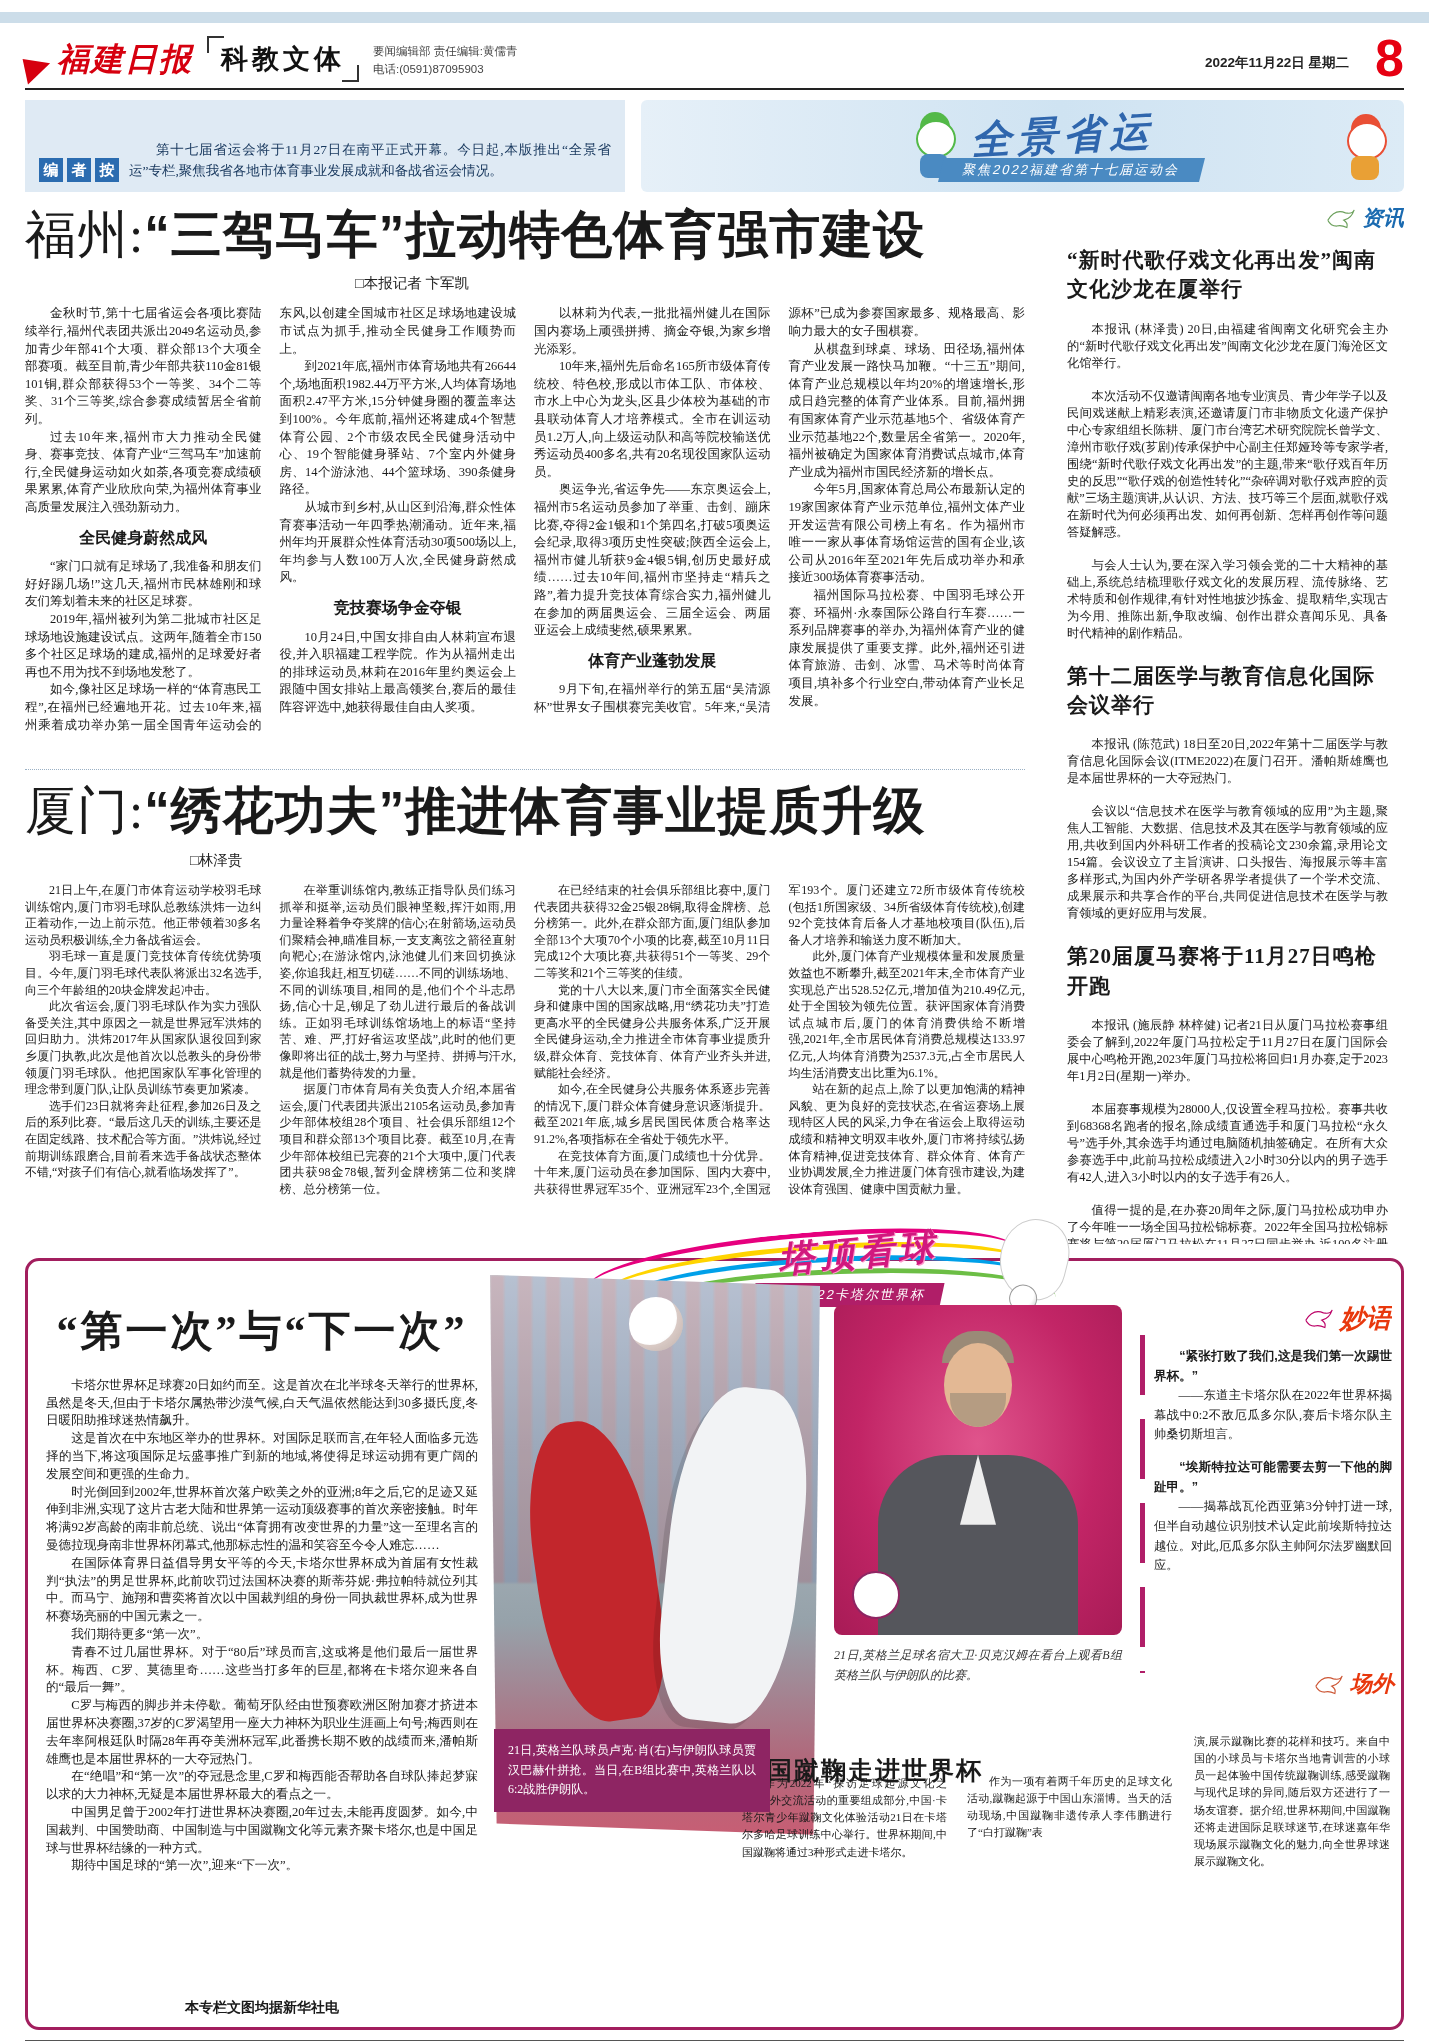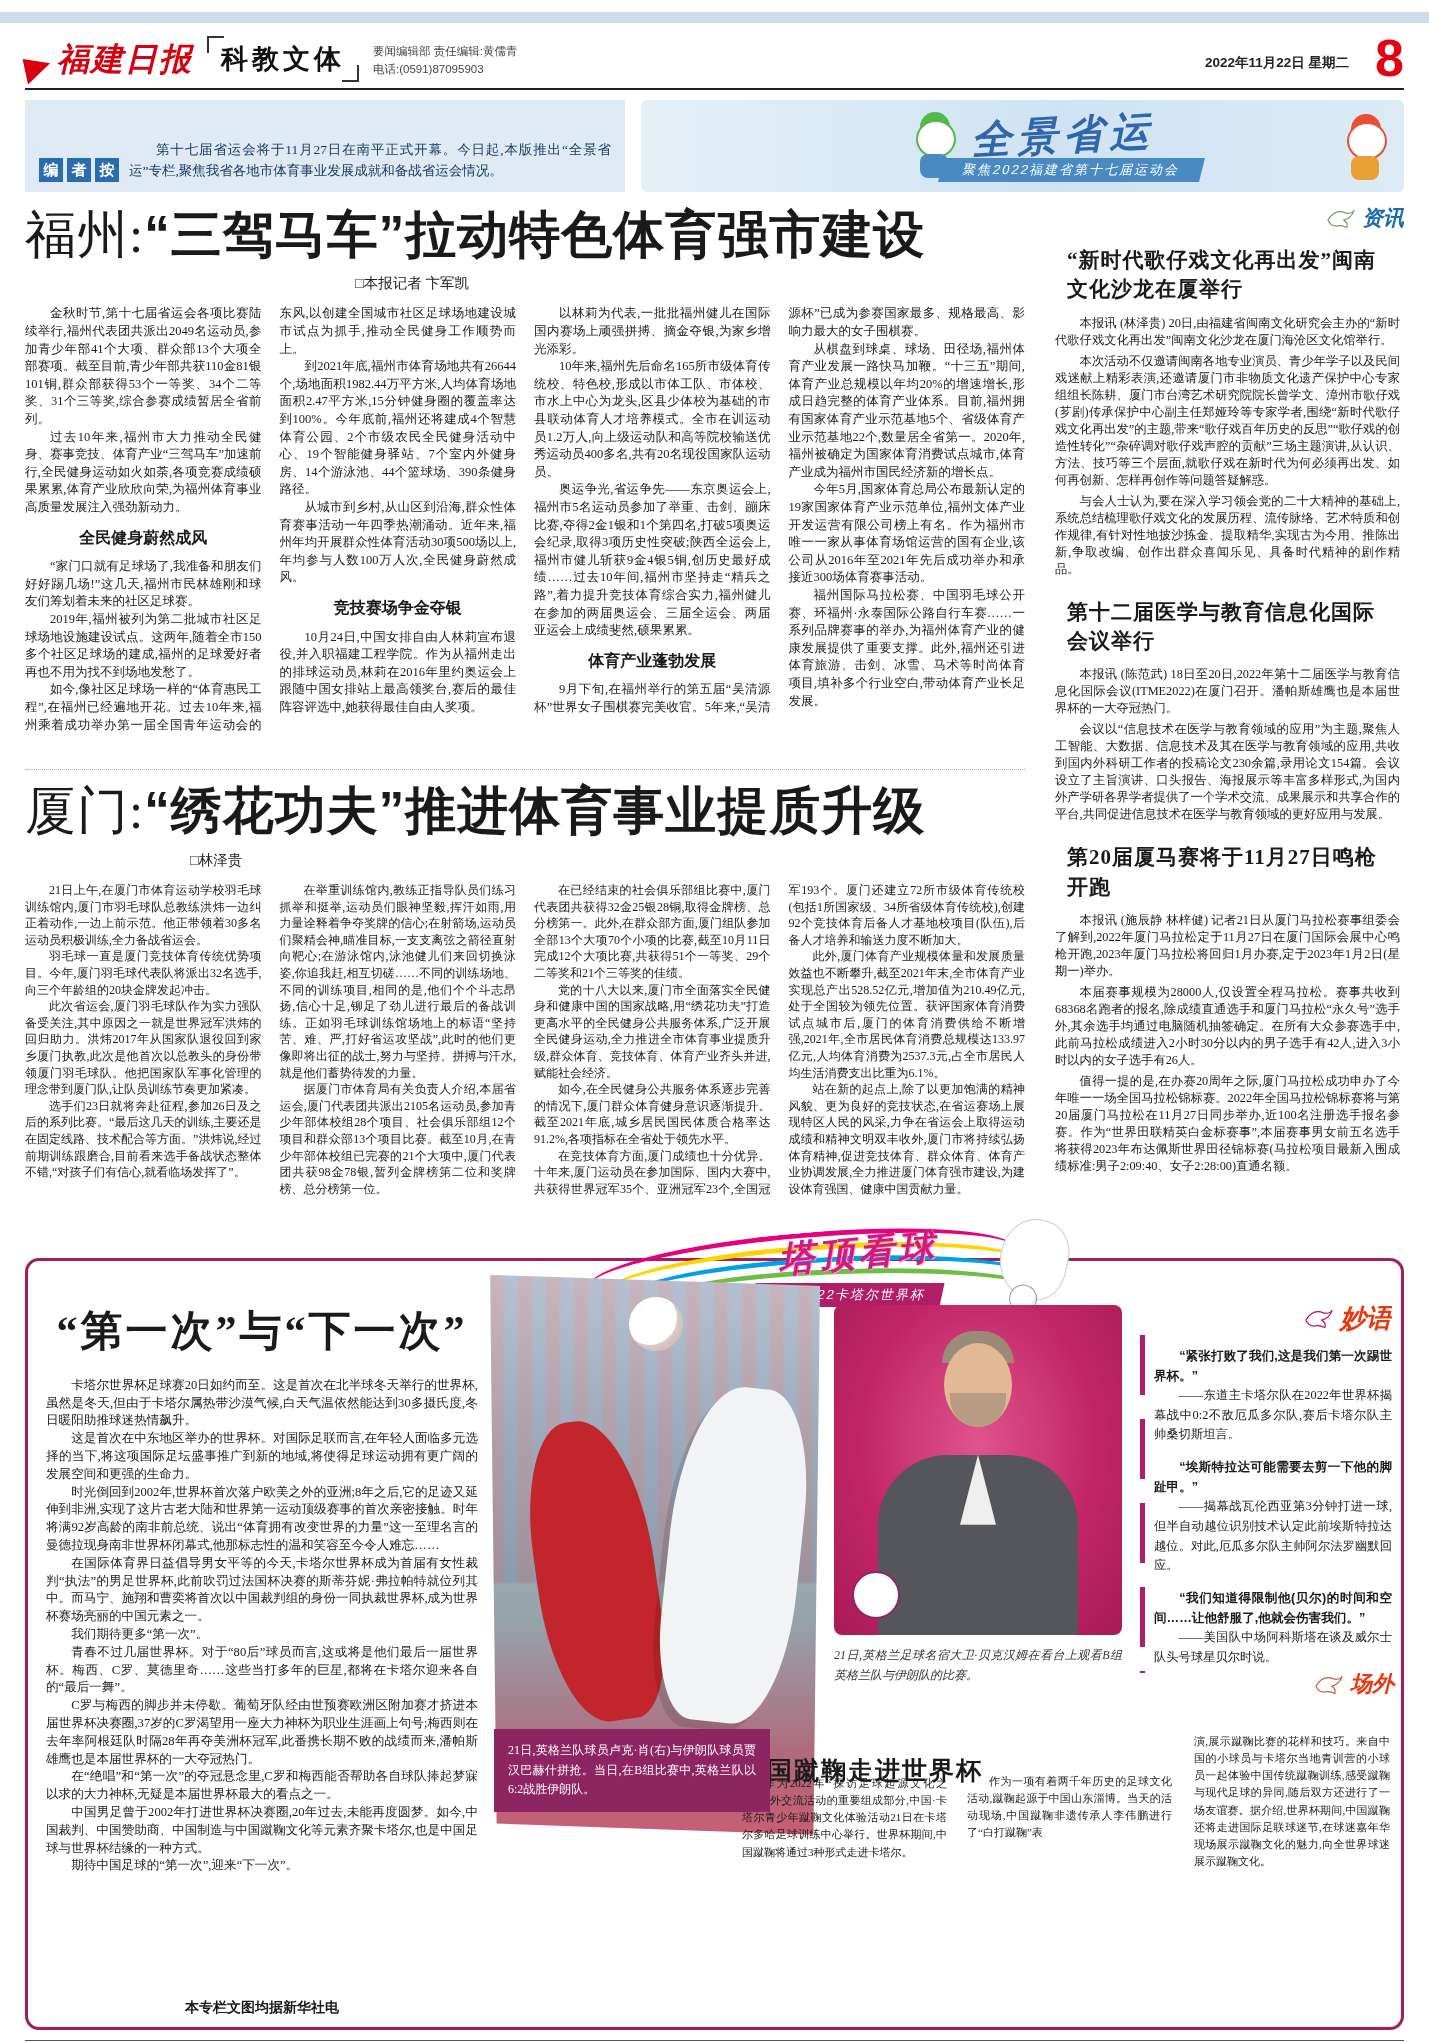--- a/index.html
+++ b/index.html
@@ -53,21 +53,21 @@
   .art-body{column-gap:18px;text-align:justify;font-size:12.5px;line-height:17.6px;overflow:hidden;}
   .fz-body{column-count:4;height:450px;}
   .xm-body{column-count:4;height:318px;font-size:12px;line-height:16.6px;}
   .art-body p{margin:0;text-indent:2em;}
   .subhead{font-family:"Liberation Sans","DejaVu Sans",sans-serif;font-weight:900;font-size:16px;text-align:center;margin:12px 0;break-inside:avoid;}
   .dotted-div{border-top:1.5px dotted #9ab0c4;margin:14px 0 12px;}
   
   .rail-label{display:flex;justify-content:flex-end;align-items:center;gap:6px;font-family:"Liberation Sans","DejaVu Sans",sans-serif;font-weight:900;font-style:italic;font-size:21px;color:#1a6ab0;margin-bottom:14px;}
   .rail-item{margin-bottom:20px;}
   .rail-title{font-size:21px;font-weight:900;line-height:1.4;margin:0 16px 10px;letter-spacing:1px;}
-  .rail-body p{margin:4px;font-size:12.3px;line-height:17px;text-align:justify;text-indent:2em;}
+  .rail-body p{margin:16px;font-size:12.3px;line-height:17px;text-align:justify;text-indent:2em;}
   
   .worldcup{position:relative;margin:14px 25px 10px;width:1379px;height:772px;border:3px solid #a21e5e;border-radius:14px;box-sizing:border-box;}
   .wc-ribbon{position:absolute;left:560px;top:-34px;width:540px;height:106px;pointer-events:none;}
   .streamer{position:absolute;width:430px;height:66px;border-top:5px solid;border-radius:50%;}
   .s1{border-color:#e6007e;left:0;top:6px;transform:rotate(-5deg);}
   .s2{border-color:#ffd400;left:14px;top:18px;transform:rotate(-4deg);}
   .s3{border-color:#00a0e9;left:26px;top:30px;transform:rotate(-3deg);}
   .s4{border-color:#6cbe45;left:38px;top:42px;transform:rotate(-2deg);}
   .wc-title{position:absolute;right:190px;top:2px;font-size:36px;font-weight:900;font-style:italic;color:#d1197e;letter-spacing:4px;transform:rotate(-5deg);text-shadow:1px 1px 0 #f9c;}
   .wc-sub{position:absolute;right:186px;top:56px;background:#b01e68;color:#fff;font-size:13px;padding:3px 16px;transform:skewX(-12deg);font-family:"Liberation Sans","DejaVu Sans",sans-serif;letter-spacing:2px;}
@@ -302,24 +302,20 @@
         <span>妙语</span>
       </div>
       <div class="quote">
         <p class="q">“紧张打败了我们,这是我们第一次踢世界杯。”</p>
         <p class="a">——东道主卡塔尔队在2022年世界杯揭幕战中0:2不敌厄瓜多尔队,赛后卡塔尔队主帅桑切斯坦言。</p>
       </div>
       <div class="quote">
         <p class="q">“埃斯特拉达可能需要去剪一下他的脚趾甲。”</p>
         <p class="a">——揭幕战瓦伦西亚第3分钟打进一球,但半自动越位识别技术认定此前埃斯特拉达越位。对此,厄瓜多尔队主帅阿尔法罗幽默回应。</p>
       </div>
-      <div class="quote">
-        <p class="q">“我们知道得限制他(贝尔)的时间和空间……让他舒服了,他就会伤害我们。”</p>
-        <p class="a">——美国队中场阿科斯塔在谈及威尔士队头号球星贝尔时说。</p>
-      </div>
 
     </div>
 
     <div class="wc-changwai">
       <svg class="dove" viewBox="0 0 40 30">
           <path d="M2 18 Q12 2 26 8 Q36 10 38 4 Q34 16 24 18 Q30 22 28 28 Q20 24 14 26 Q6 26 2 18" fill="none" stroke="#c53" stroke-width="1.6"></path>
         </svg>
       <span>场外</span>
     </div>
 

